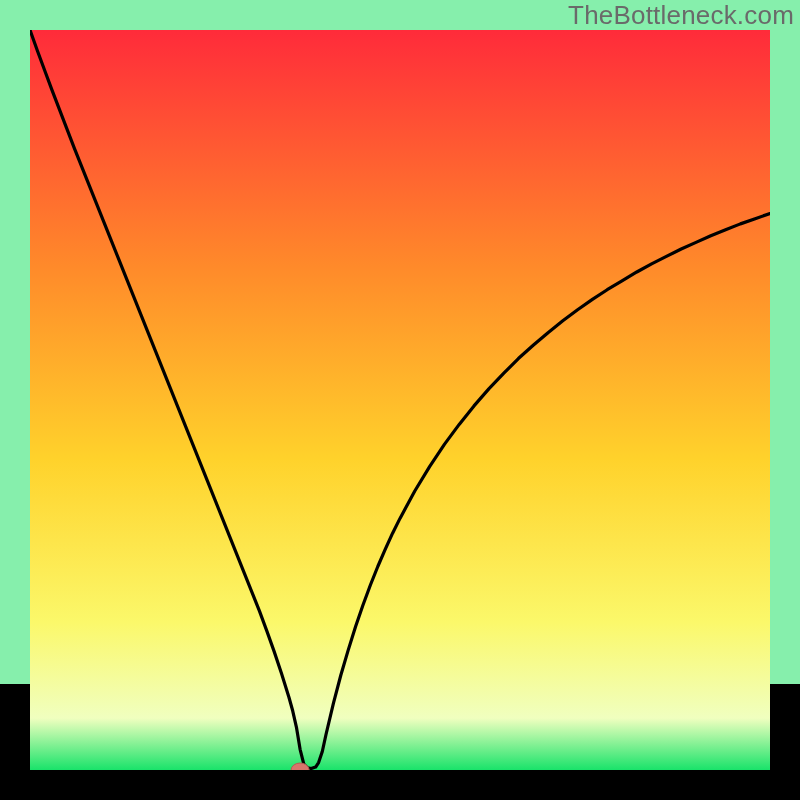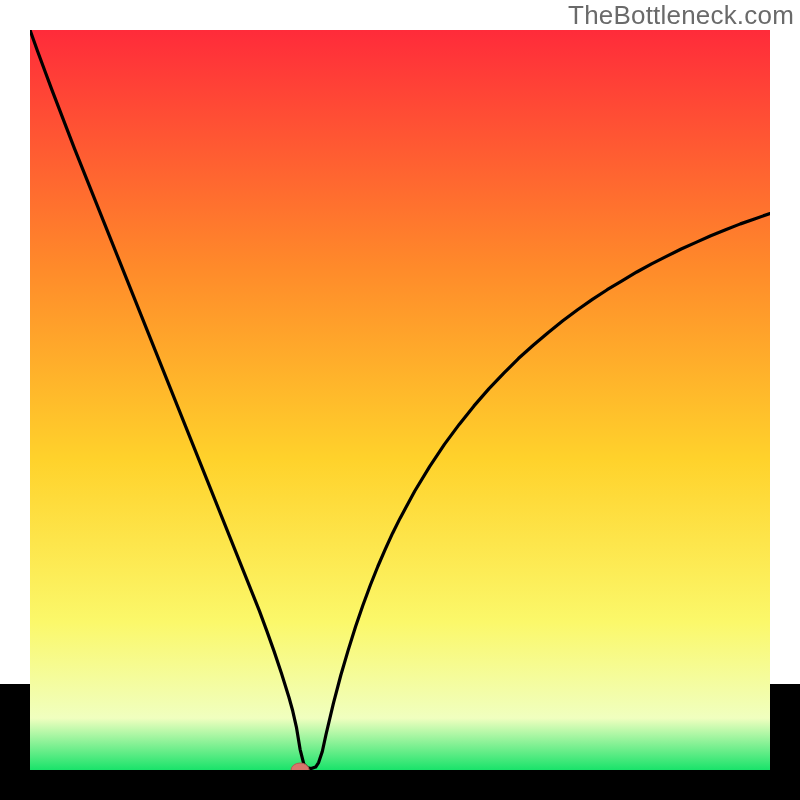--- a/index.html
+++ b/index.html
@@ -1,21 +1,21 @@
 <!DOCTYPE html>
 <html><head>
 <meta charset="utf-8">
 <style>
   * { margin: 0; padding: 0; box-sizing: border-box; }
   html, body { width: 800px; height: 800px; overflow: hidden; background: #000; }
   .frame {
     position: relative;
     width: 800px;
     height: 684px;
-    background: #ffffff;
+    background: #86efac;
   }
   .watermark {
     position: absolute;
     top: 0;
     right: 6px;
     font-family: Arial, Helvetica, sans-serif;
     font-size: 26px;
     font-weight: 500;
     color: #6a6a6a;
     letter-spacing: 0.2px;

